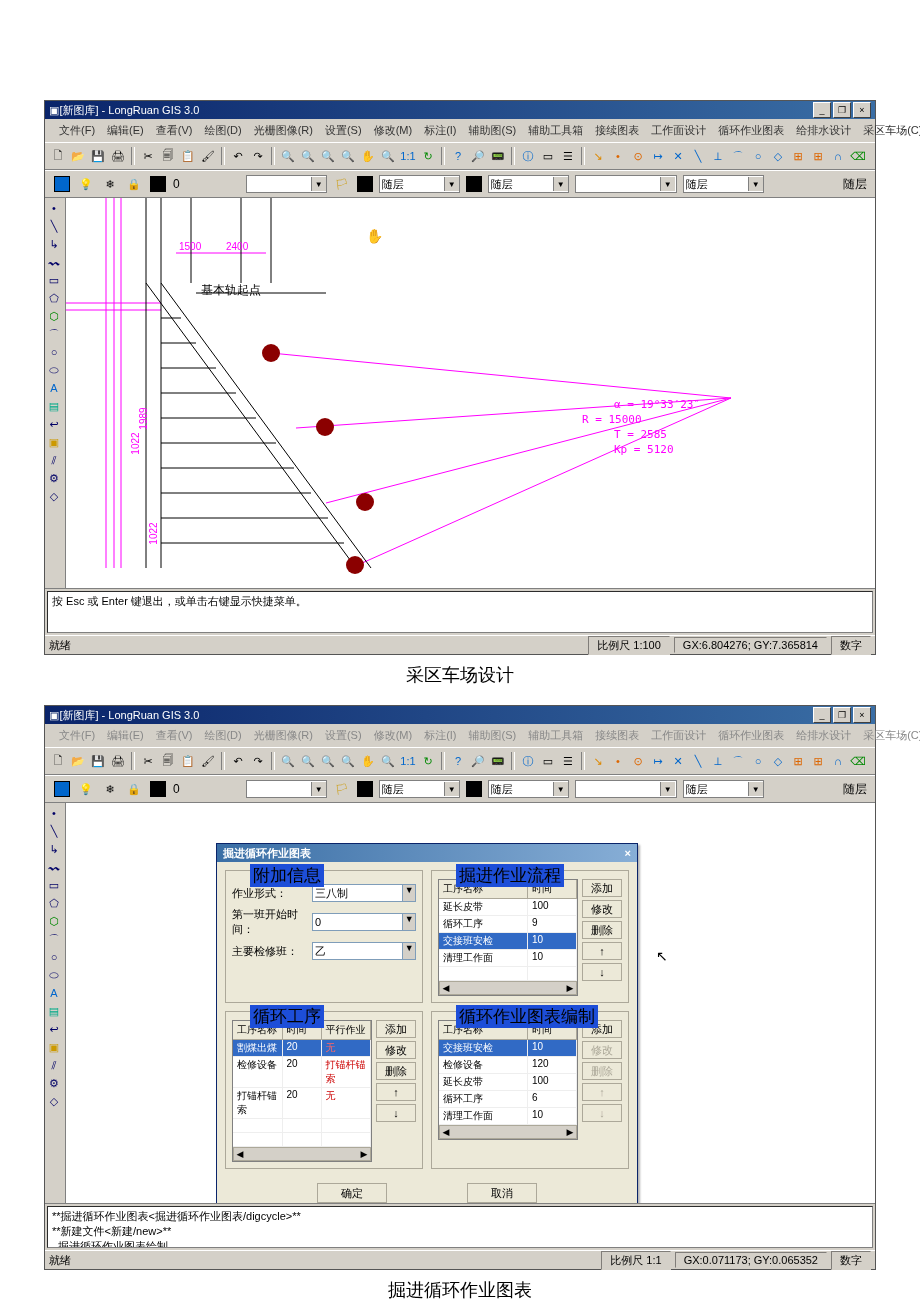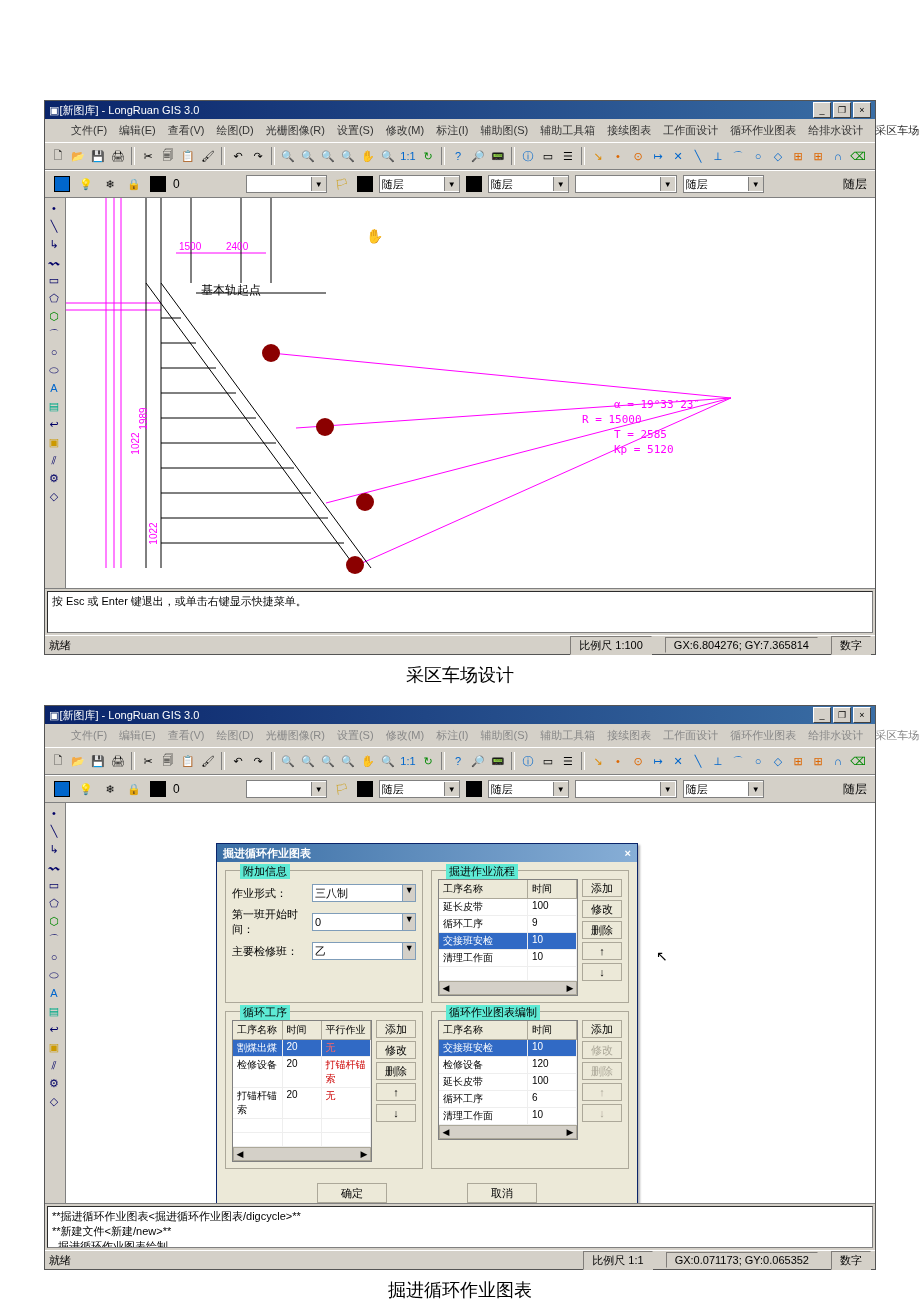--- a/index.html
+++ b/index.html
@@ -1,46 +1,46 @@
 <!DOCTYPE html>
 <html><head>
 <meta charset="utf-8">
 <style>
 body{margin:0;background:#fff;font-family:"SimSun","宋体",sans-serif;font-size:12px;color:#000}
 .page{width:920px;margin:0 auto;padding:100px 0 60px}
 .app-window{width:830px;margin:0 auto 8px;border:1px solid #555;background:#d4d0c8}
 .titlebar{background:linear-gradient(to right,#0a246a,#3a6ea5);color:#fff;height:18px;display:flex;align-items:center;padding:0 4px;font-size:11px}
 .titlebar .spacer{flex:1}
 .titlebar .win-btn{width:16px;height:14px;background:#d4d0c8;color:#000;border:1px solid #fff;border-right-color:#404040;border-bottom-color:#404040;margin-left:2px;font-size:9px;display:flex;align-items:center;justify-content:center}
-.menubar{background:#d4d0c8;display:flex;padding:2px 20px;font-size:11px;color:#333}
+.menubar{background:#d4d0c8;display:flex;padding:2px 8px;font-size:11px;color:#333}
 .menubar span{padding:2px 6px;white-space:nowrap}
 .toolbar{background:#d4d0c8;border-top:1px solid #fff;border-bottom:1px solid #808080;display:flex;align-items:center;padding:2px 4px;gap:2px;height:22px}
 .tb-btn{width:18px;height:18px;display:flex;align-items:center;justify-content:center;font-size:11px}
 .tb-sep{width:2px;height:18px;border-left:1px solid #808080;border-right:1px solid #fff;margin:0 2px}
 .toolbar2{background:#d4d0c8;border-top:1px solid #fff;border-bottom:1px solid #808080;display:flex;align-items:center;padding:2px 8px;gap:6px;height:22px}
 .dd{display:inline-flex;align-items:center;border:1px solid #808080;background:#fff;height:16px}
 .dd input{border:none;height:14px;font-size:11px;padding:0 2px;width:60px}
 .dd .ar{width:14px;height:14px;background:#d4d0c8;border-left:1px solid #808080;display:flex;align-items:center;justify-content:center;font-size:8px}
 .swatch{width:14px;height:14px;border:1px solid #000}
 .main-area{display:flex;height:390px;background:#fff}
 .left-tools{width:18px;background:#d4d0c8;border-right:1px solid #808080;display:flex;flex-direction:column;gap:2px;padding:2px 1px}
 .lt-btn{width:16px;height:16px;display:flex;align-items:center;justify-content:center;font-size:11px;color:#006}
 .canvas{flex:1;position:relative;background:#fff;overflow:hidden}
 .cmd-panel{height:42px;background:#d4d0c8;border-top:1px solid #808080;padding:2px}
 .cmd-text{background:#fff;border:1px inset #808080;height:36px;padding:2px 4px;font-size:11px;overflow:hidden}
 .statusbar{background:#d4d0c8;border-top:1px solid #fff;display:flex;align-items:center;height:18px;font-size:11px;padding:0 4px}
-.statusbar .cell{border:1px inset #d4d0c8;padding:1px 8px;margin-left:13px}
+.statusbar .cell{border:1px inset #d4d0c8;padding:1px 8px;margin-left:4px}
 .caption{text-align:center;font-size:18px;margin:6px 0 18px}
 
 .dialog{position:absolute;left:150px;top:40px;width:420px;background:#ece9d8;border:1px solid #0a246a;box-shadow:2px 2px 2px rgba(0,0,0,.3)}
 .dlg-title{background:linear-gradient(to right,#3a6ea5,#87aed6);color:#fff;height:18px;display:flex;align-items:center;padding:0 6px;font-size:11px;font-weight:bold}
 .dlg-title .spacer{flex:1}
 .dlg-body{padding:8px;display:grid;grid-template-columns:1fr 1fr;gap:8px}
 .group{border:1px solid #aca899;padding:8px 6px 6px;position:relative}
-.group>.label{position:absolute;top:-7px;left:14px;background:#5eead4;padding:0 3px;font-size:11px}
+.group>.label{position:absolute;top:-7px;left:24px;background:#1d4ed8;padding:0 3px;font-size:17px}
 .field-row{display:flex;align-items:center;margin:5px 0;font-size:11px}
 .field-row .lbl{width:80px}
 .field-row .sel{flex:1;display:flex;border:1px solid #7f9db9;background:#fff;height:16px}
 .field-row .sel input{border:none;width:100%;font-size:11px;padding:0 2px}
 .field-row .sel .ar{width:14px;background:#d4d0c8;border-left:1px solid #7f9db9;text-align:center;font-size:9px}
 .mini-table{border:1px solid #808080;background:#fff;font-size:10px}
 .mini-table .hdr{display:flex;background:#ece9d8;border-bottom:1px solid #aca899}
 .mini-table .hdr div{padding:2px 4px;border-right:1px solid #aca899}
 .mini-table .row{display:flex;border-bottom:1px solid #eee}
 .mini-table .row div{padding:1px 4px;border-right:1px solid #eee}

